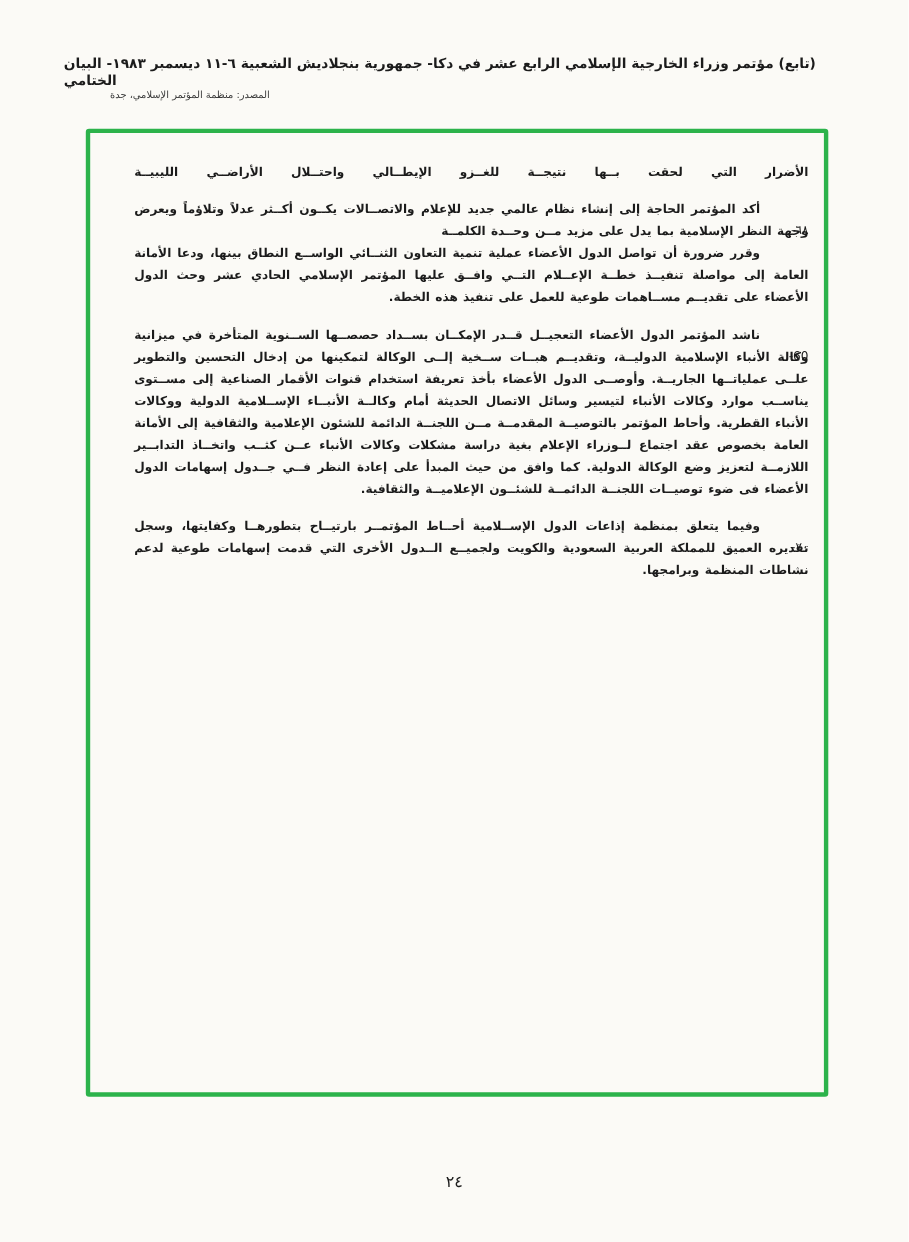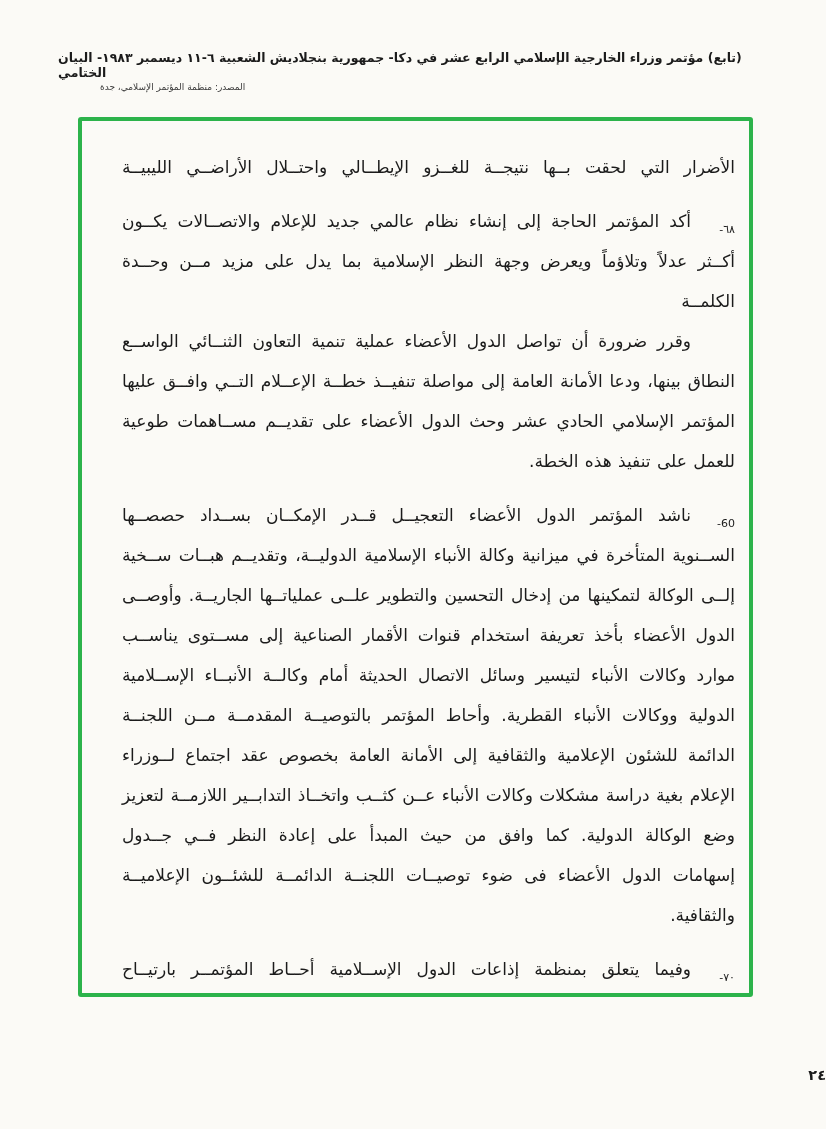--- a/index.html
+++ b/index.html
@@ -35,38 +35,38 @@
   .frame{
     position:absolute;top:117px;left:78px;
     width:675px;height:880px;
     border:4px solid var(--frame-green);
     border-radius:3px;
     padding:26px 14px 18px 40px;
     direction:rtl;
     overflow:hidden;
   }
   .frame p{
-    font-size:17px;
-    font-weight:normal;
-    line-height:40px;
+    font-size:11px;
+    font-weight:bold;
+    line-height:20px;
     text-align:justify;
     word-spacing:1px;
   }
   .intro-l1{text-align:justify;text-align-last:justify;}
   .intro-l2{text-align:right !important;margin-right:38px;}
   .item{position:relative;margin-top:14px;}
   .item .num{
     position:absolute;top:13px;right:0;width:44px;
     font-size:11px;font-weight:normal;line-height:32px;
   }
   .item p{text-indent:44px;}
   .pagenum{
     position:absolute;bottom:46px;left:0;right:0;
-    text-align:right;
-    font-size:14.5px;font-weight:bold;
+    text-align:center;
+    font-size:14.5px;font-weight:normal;
     direction:rtl;
   }
 </style>
 </head>
 <body>
 
 <div class="page" dir="rtl">
 
   <div class="hdr1">(تابع) مؤتمر وزراء الخارجية الإسلامي الرابع عشر في دكا- جمهورية بنجلاديش الشعبية ٦-١١ ديسمبر ١٩٨٣- البيان الختامي</div>
 

